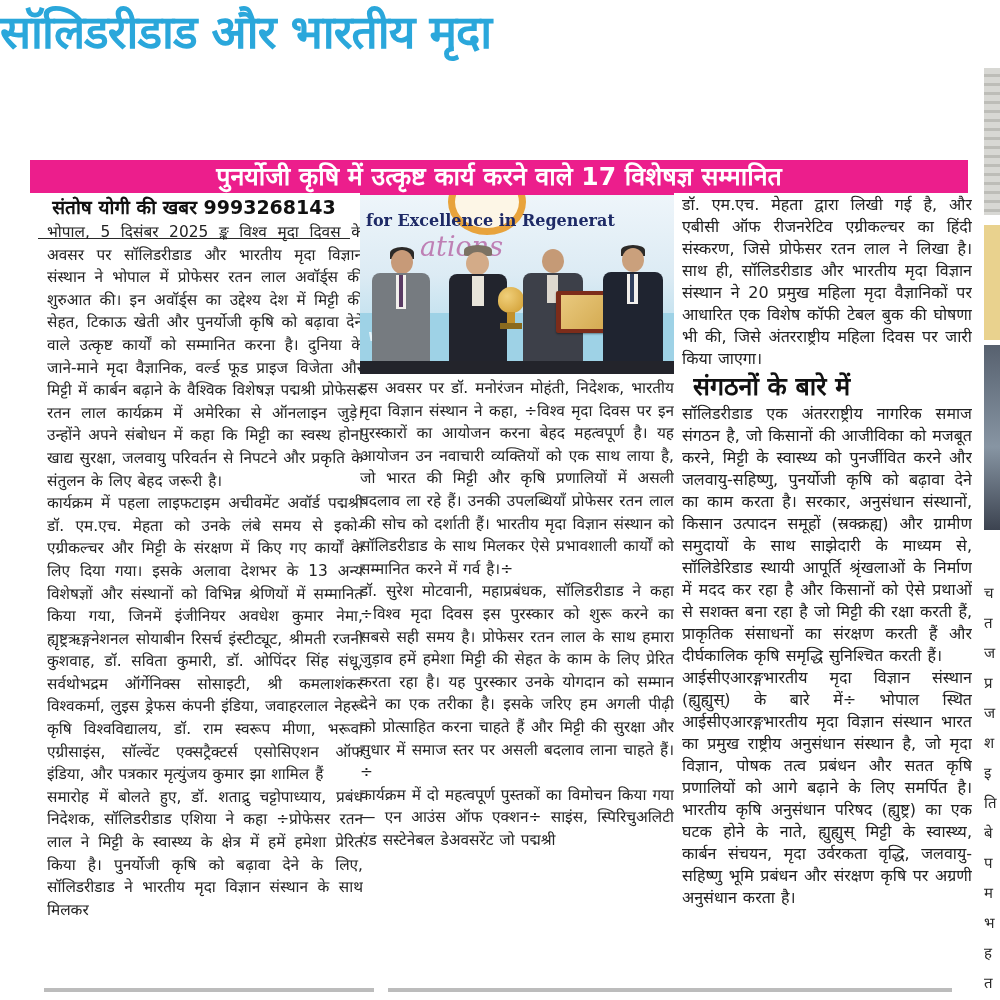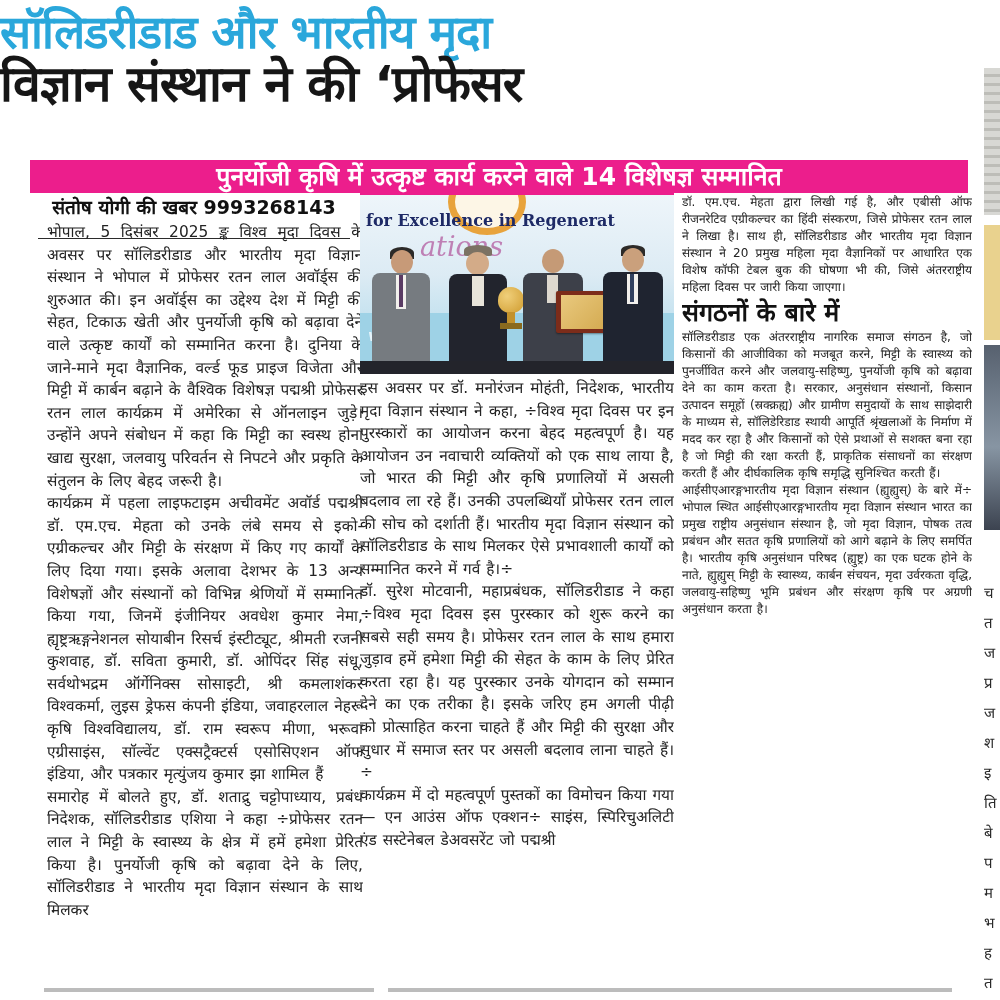--- a/index.html
+++ b/index.html
@@ -34,24 +34,24 @@
   
   .col{position:absolute;overflow:hidden;text-align:justify;}
   .col p{
     margin:0;padding:0;
     font-size:15.4px;line-height:22.6px;color:#232323;
     text-align:justify;word-spacing:1px;
   }
   .col1{left:36px;top:221px;width:316px;height:782px;margin-left:11px;}
   .col2{left:360px;top:193px;width:314px;height:801px;}
   .col3{left:682px;top:194px;width:290px;height:800px;}
-  .col3 p{font-size:12px;line-height:17px;}
+  .col3 p{font-size:16px;line-height:22px;}
   .sec-h{
     font-size:25px;line-height:30px;font-weight:800;color:#111;
-    text-align:left;margin:2px 0 1px 0;white-space:nowrap;overflow:hidden;
+    text-align:left;margin:2px 0 1px 11px;white-space:nowrap;overflow:hidden;
   }
   
   .photo{
     position:relative;width:314px;height:179px;margin-bottom:3px;
     background:linear-gradient(180deg,#eef5fa 0%,#dcebf4 45%,#bfe0ee 75%,#cde7f2 100%);
     overflow:hidden;border-top:2px solid #ec1e8c;
   }
   .photo-logo{
     position:absolute;left:88px;top:-26px;width:64px;height:52px;border-radius:50%;
     border:7px solid #e8a33c;background:#fdf6e6;
@@ -111,24 +111,23 @@
   .edge-text{
     position:absolute;left:0;top:578px;width:16px;height:444px;
     font-size:15px;line-height:30px;color:#2a2a2a;word-break:break-all;overflow:hidden;
   }
 </style>
 </head>
 <body>
 
 <div class="masthead">
   <div class="hl1">सॉलिडरीडाड और भारतीय मृदा</div>
-  <div class="hl2">विज्ञान संस्थान ने की ‘प्रोफेसर</div>
-</div>
-
-<div class="banner">पुनर्योजी कृषि में उत्कृष्ट कार्य करने वाले 14 विशेषज्ञ सम्मानित</div>
+</div>
+
+<div class="banner">पुनर्योजी कृषि में उत्कृष्ट कार्य करने वाले 17 विशेषज्ञ सम्मानित</div>
 
 <div class="byline">संतोष योगी की खबर 9993268143</div>
 
 <div class="col col1">
   <p>भोपाल, 5 दिसंबर 2025 ङ्क विश्व मृदा दिवस के अवसर पर सॉलिडरीडाड और भारतीय मृदा विज्ञान संस्थान ने भोपाल में प्रोफेसर रतन लाल अवॉर्ड्स की शुरुआत की। इन अवॉर्ड्स का उद्देश्य देश में मिट्टी की सेहत, टिकाऊ खेती और पुनर्योजी कृषि को बढ़ावा देने वाले उत्कृष्ट कार्यों को सम्मानित करना है। दुनिया के जाने-माने मृदा वैज्ञानिक, वर्ल्ड फूड प्राइज विजेता और मिट्टी में कार्बन बढ़ाने के वैश्विक विशेषज्ञ पद्मश्री प्रोफेसर रतन लाल कार्यक्रम में अमेरिका से ऑनलाइन जुड़े। उन्होंने अपने संबोधन में कहा कि मिट्टी का स्वस्थ होना खाद्य सुरक्षा, जलवायु परिवर्तन से निपटने और प्रकृति के संतुलन के लिए बेहद जरूरी है।</p>
   <p>कार्यक्रम में पहला लाइफटाइम अचीवमेंट अवॉर्ड पद्मश्री डॉ. एम.एच. मेहता को उनके लंबे समय से इको-एग्रीकल्चर और मिट्टी के संरक्षण में किए गए कार्यों के लिए दिया गया। इसके अलावा देशभर के 13 अन्य विशेषज्ञों और संस्थानों को विभिन्न श्रेणियों में सम्मानित किया गया, जिनमें इंजीनियर अवधेश कुमार नेमा, ह्यृष्ट्रऋङ्गनेशनल सोयाबीन रिसर्च इंस्टीट्यूट, श्रीमती रजनी कुशवाह, डॉ. सविता कुमारी, डॉ. ओपिंदर सिंह संधू, सर्वथोभद्रम ऑर्गेनिक्स सोसाइटी, श्री कमलाशंकर विश्वकर्मा, लुइस ड्रेफस कंपनी इंडिया, जवाहरलाल नेहरू कृषि विश्वविद्यालय, डॉ. राम स्वरूप मीणा, भरूवा एग्रीसाइंस, सॉल्वेंट एक्सट्रैक्टर्स एसोसिएशन ऑफ इंडिया, और पत्रकार मृत्युंजय कुमार झा शामिल हैं</p>
   <p>समारोह में बोलते हुए, डॉ. शताद्रु चट्टोपाध्याय, प्रबंध निदेशक, सॉलिडरीडाड एशिया ने कहा ÷प्रोफेसर रतन लाल ने मिट्टी के स्वास्थ्य के क्षेत्र में हमें हमेशा प्रेरित किया है। पुनर्योजी कृषि को बढ़ावा देने के लिए, सॉलिडरीडाड ने भारतीय मृदा विज्ञान संस्थान के साथ मिलकर</p>
 </div>
 
 <div class="col col2">

